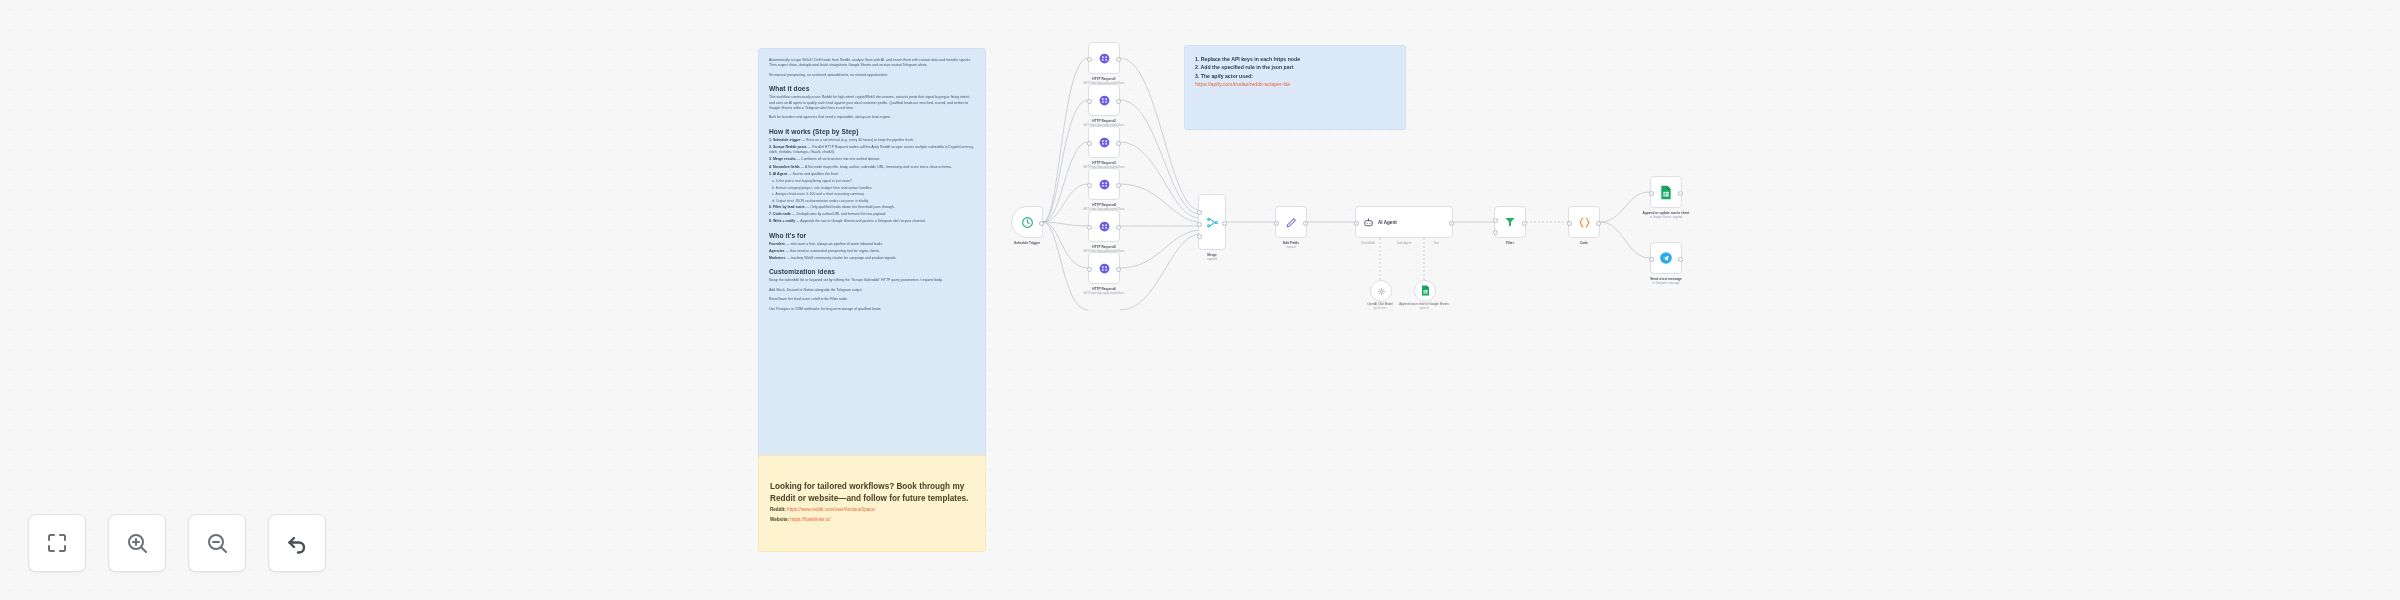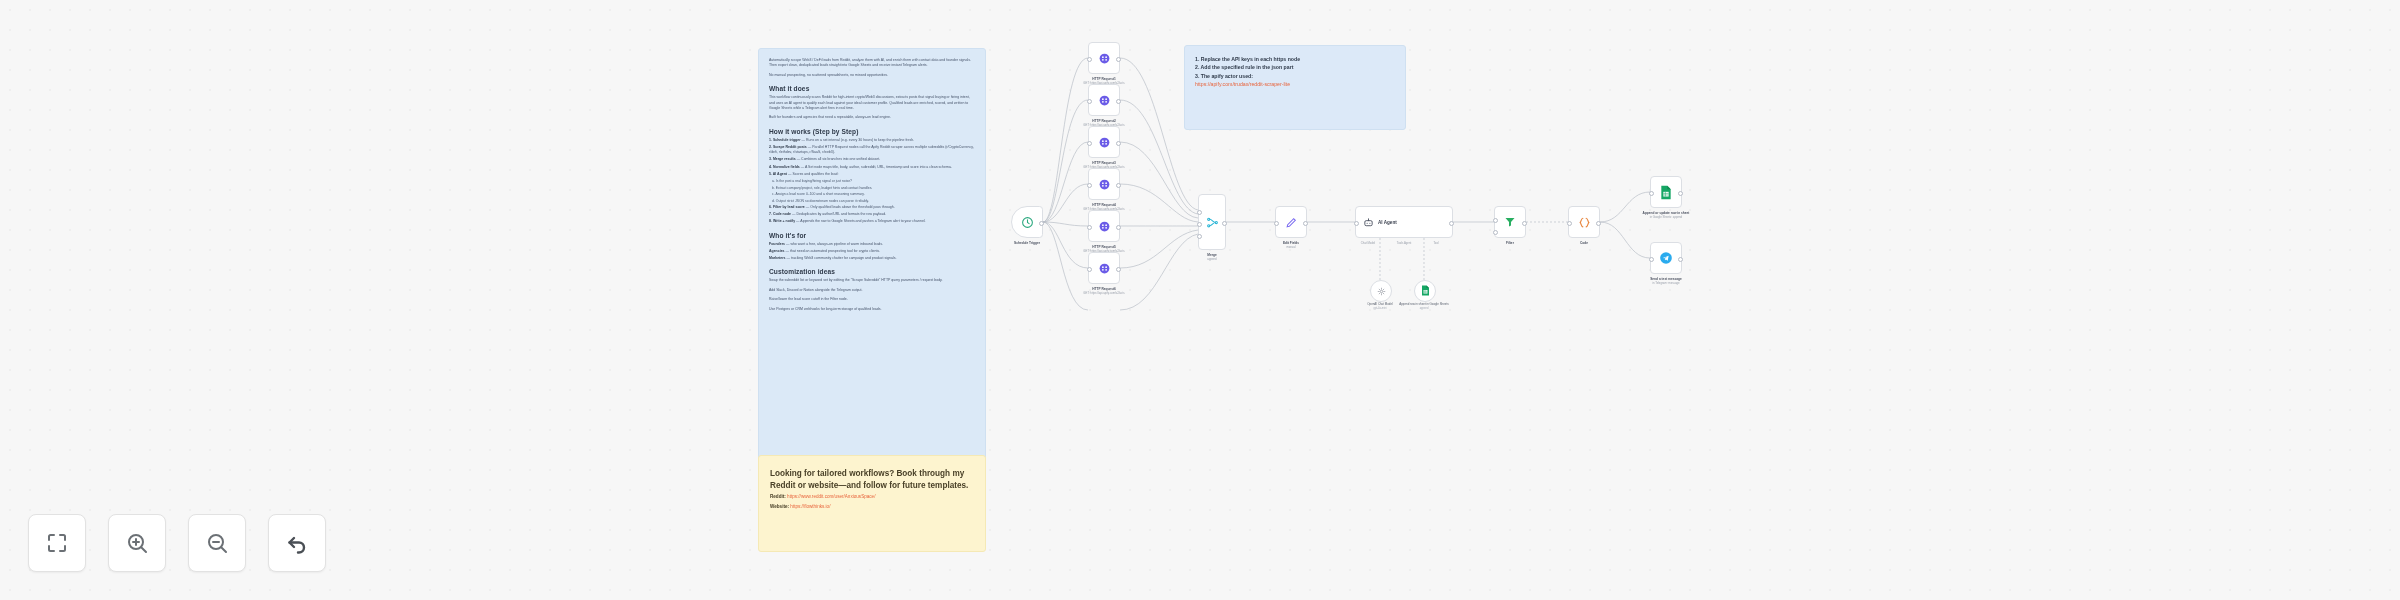--- a/index.html
+++ b/index.html
@@ -30,21 +30,21 @@
   #doc-note .li{font-size:3.5px;line-height:5.2px;color:#46536a;margin:0 0 2px;}
   #doc-note .li b{color:#2f3a4a;}
   #doc-note .sub{font-size:3.4px;line-height:5px;color:#4c5a70;margin:0 0 1.5px;padding-left:3px;}
 
   
   #inst-note{left:1184px;top:45px;width:222px;height:85px;padding:9px 10px;}
   #inst-note .ln{font-size:5.2px;line-height:8.4px;font-weight:bold;color:#2f3a4a;}
   #inst-note .lnk{font-size:5.2px;line-height:9px;color:#e8643c;word-break:break-all;}
 
   
-  #cta-note{left:758px;top:455px;width:228px;height:97px;padding:12px 11px;}
+  #cta-note{left:758px;top:455px;width:228px;height:97px;padding:25px 11px;}
   #cta-note .t{font-size:8.2px;line-height:11.6px;font-weight:bold;color:#4a4128;}
   #cta-note .row{font-size:4.6px;line-height:7.4px;margin-top:2px;color:#4a4128;font-weight:bold;}
   #cta-note .row a{color:#e8643c;font-weight:normal;text-decoration:none;}
 
   
   .node{position:absolute;background:#fff;border:1px solid #dcdfe4;border-radius:4px;
         box-sizing:border-box;display:flex;align-items:center;justify-content:center;}
   .node.trigger{border-radius:18px 4px 4px 18px;}
   .node .ic{display:flex;align-items:center;justify-content:center;}
   .nlabel{position:absolute;text-align:center;font-size:3.2px;line-height:4.2px;

